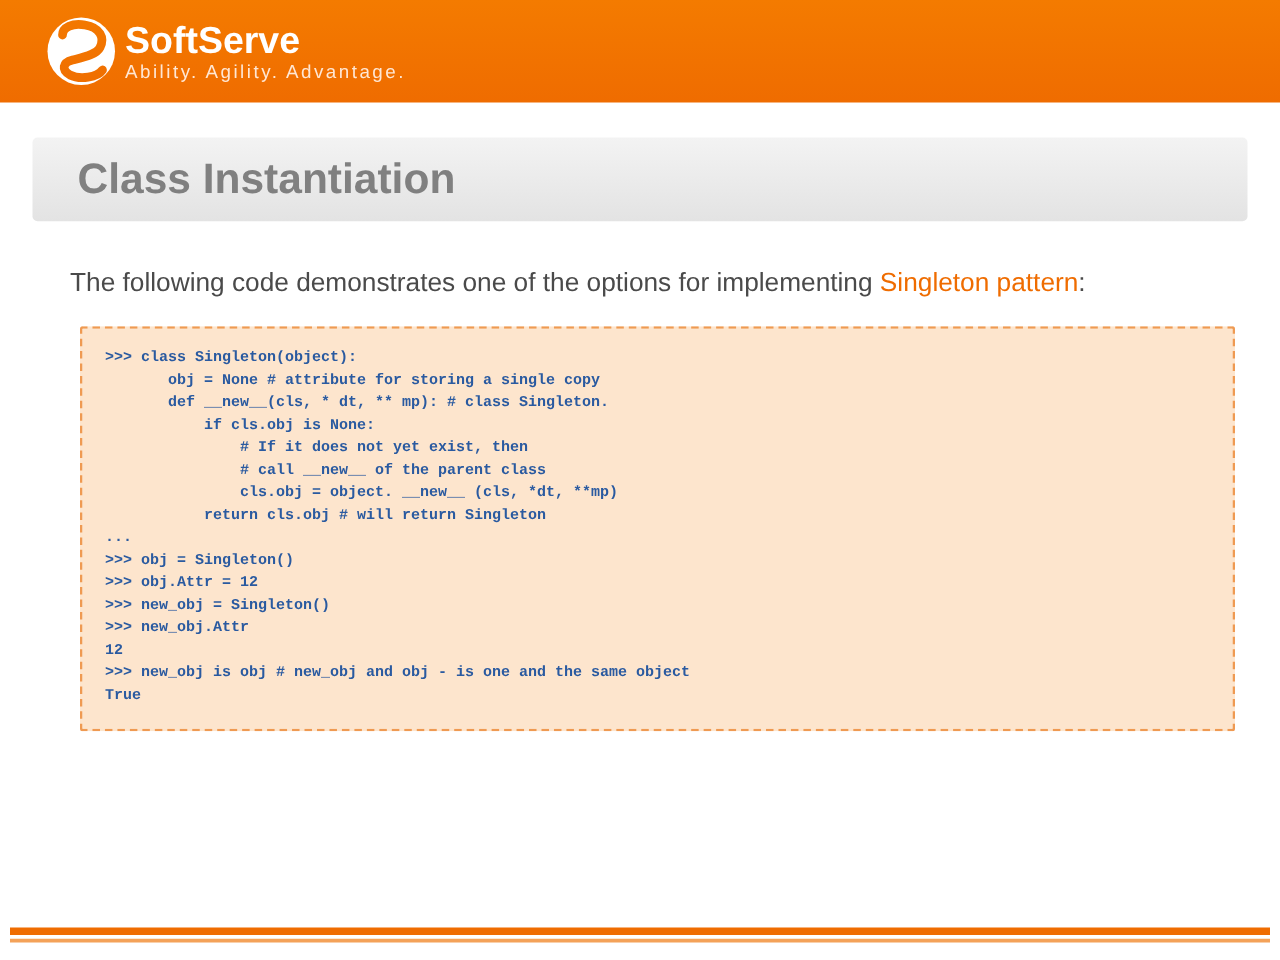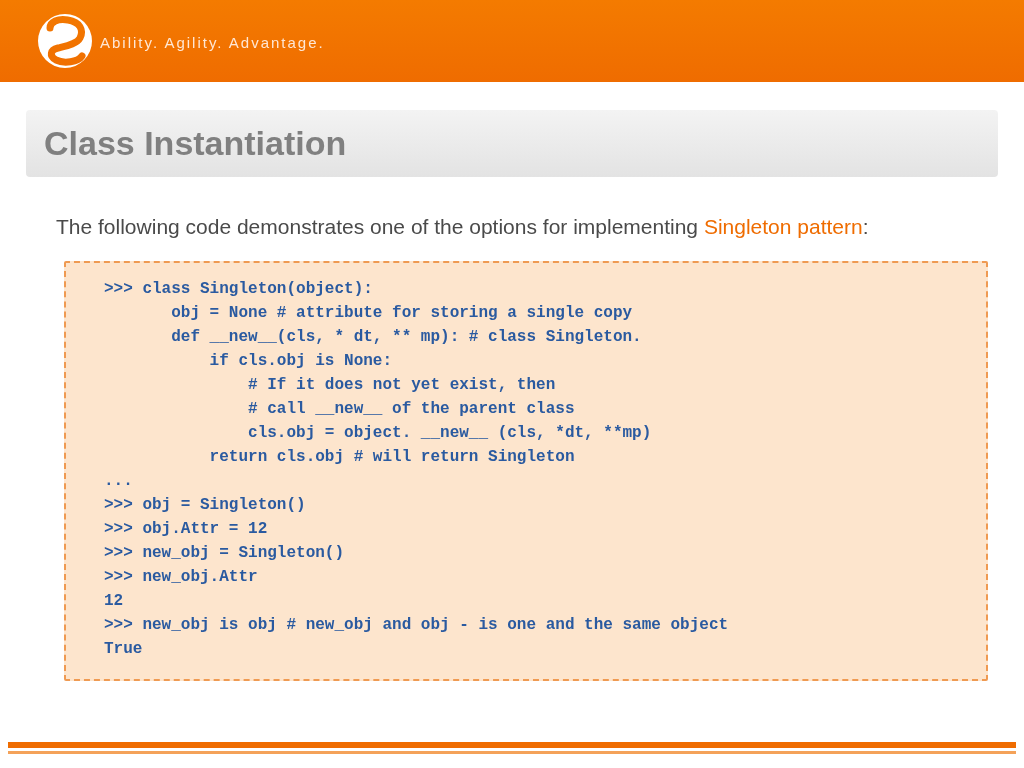--- a/index.html
+++ b/index.html
@@ -19,21 +19,21 @@
     width: 58px; height: 58px; margin-right: 6px;
     position: relative;
   }
   .logo-text { line-height: 1; }
   .logo-name { font-size: 30px; font-weight: 700; letter-spacing: 0px; }
   .logo-tag { font-size: 15px; letter-spacing: 2px; margin-top: 2px; color: #ffe7d4; }
   .title-band {
     margin: 28px 26px 0 26px;
     background: linear-gradient(#f3f3f3, #e3e3e3);
     border-radius: 4px;
-    padding: 14px 18px;
+    padding: 14px 36px;
   }
   .title-band h1 {
     font-size: 34px; font-weight: 700; color: #808080;
     letter-spacing: 0px;
   }
   .body {
     padding: 36px 28px 0 56px;
   }
   .intro {
     font-size: 21px; color: #4a4a4a; line-height: 1.35;
@@ -41,25 +41,24 @@
   .intro .hl { color: #ef6c00; }
   .codebox {
     margin: 20px 8px 0 8px;
     background: #fde5cd;
     border: 2px dashed #ef9a52;
     border-radius: 2px;
     padding: 14px 18px 18px 18px;
   }
   .codebox pre {
     font-family: "Courier New", Courier, monospace;
-    font-size: 16px; font-weight: 700;
+    font-size: 12px; font-weight: 700;
     color: #2a5aa0;
     white-space: pre;
     line-height: 1.5;
-    margin-left: 20px;
   }
   .footer {
     position: absolute; left: 0; right: 0; bottom: 10px;
     height: 16px;
   }
   .footer .bar1 { height: 6px; background: #ef6c00; margin: 0 8px; }
   .footer .bar2 { height: 3px; background: #f4a259; margin: 3px 8px 0 8px; }
 </style>
 </head>
 <body>
@@ -73,20 +72,21 @@
           <defs>
             <mask id="smask">
               <rect width="58" height="58" fill="#fff"></rect>
               <path d="M14 16 C 14 10, 22 6, 32 8 C 44 10, 48 18, 44 26 C 41 32, 30 34, 22 36 C 14 38, 13 44, 20 48 C 28 52, 42 50, 46 44" fill="none" stroke="#000" stroke-width="7" stroke-linecap="round"></path>
             </mask>
           </defs>
           <circle cx="29" cy="29" r="27" fill="#ffffff" mask="url(#smask)"></circle>
         </svg>
       </div>
       <div class="logo-text">
+        <div class="logo-name">SoftServe</div>
         <div class="logo-tag">Ability. Agility. Advantage.</div>
       </div>
     </div>
   </div>
 
   <div class="title-band">
     <h1>Class Instantiation</h1>
   </div>
 
   <div class="body">

